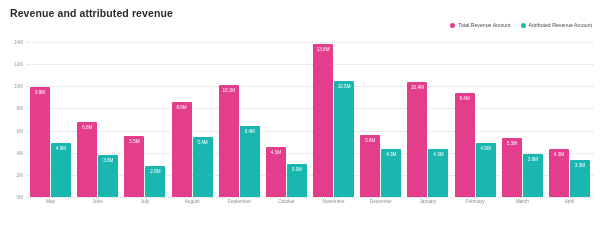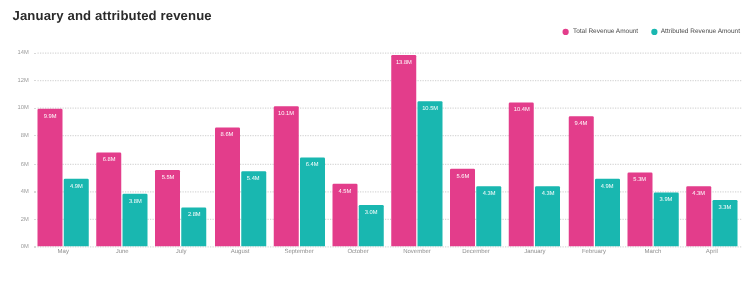--- a/index.html
+++ b/index.html
@@ -111,21 +111,21 @@
     font-size:4.8px;
     color:#8e8e8e;
     white-space:nowrap;
   }
 </style>
 </head>
 <body>
 
 <div id="card">
 
-  <div id="chart-title">January and attributed revenue</div>
+  <div id="chart-title">Revenue and attributed revenue</div>
 
   <div id="legend">
       <div class="legend-item">
         <span class="legend-dot" style="background: rgb(227, 61, 139);"></span>
         <span>Total Revenue Amount</span>
       </div>
       <div class="legend-item">
         <span class="legend-dot" style="background: rgb(25, 183, 176);"></span>
         <span>Attributed Revenue Amount</span>
       </div>

